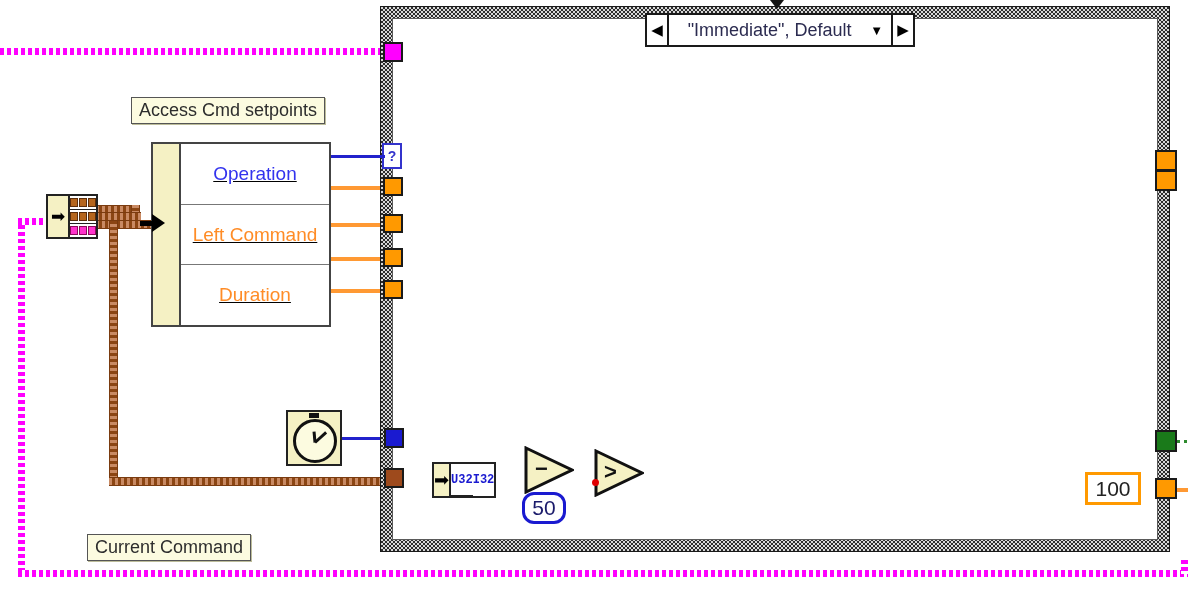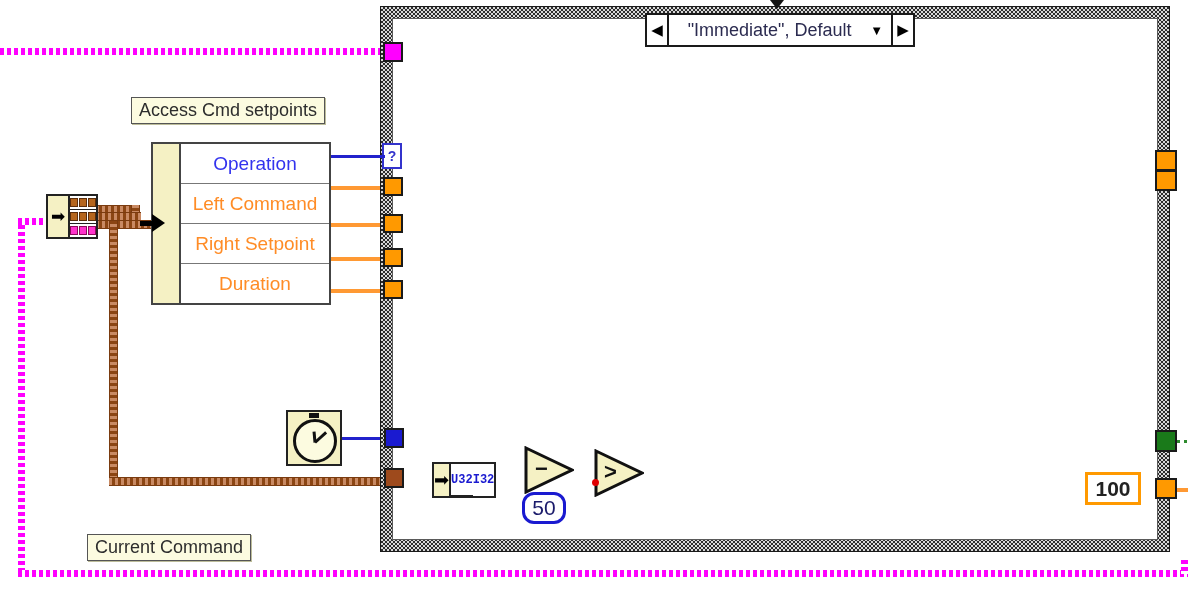--- a/index.html
+++ b/index.html
@@ -429,26 +429,25 @@
         <span class="chip"></span>
       </div>
       <div class="acc-cell">
         <span class="chip pink"></span>
         <span class="chip pink"></span>
         <span class="chip pink"></span>
       </div>
     </div>
   </div>
 
-  <div class="unbundle" style="left:151px; top:142px; width:180px; height:163px;">
+  <div class="unbundle" style="left:151px; top:142px; width:180px; height:185px;text-decoration:underline;">
     <div class="unbundle-spine"></div>
     <div class="unbundle-rows">
       <div class="ub-row blue">Operation</div>
       <div class="ub-row">Left Command</div>
-      <div class="ub-row">Right Setpoint</div>
       <div class="ub-row">Duration</div>
     </div>
   </div>
 
   <div class="in-arrow-stem" style="left:140px; top:221px; width:14px;"></div>
   <div class="in-arrow" style="left:152px; top:214px;"></div>
 
   <div class="wire-blue-h" style="left:331px; top:155px; width:54px;"></div>
   <div class="wire-blue-v" style="left:382px; top:155px; height:2px;"></div>
 
@@ -477,15 +476,15 @@
   <div class="tri" style="left:594px; top:449px; width:50px; height:48px;">
     <svg width="50" height="48" viewBox="0 0 50 48">
       <polygon points="2,2 48,24 2,46" fill="#f5f1c4" stroke="#111" stroke-width="3"></polygon>
     </svg>
   </div>
   <div class="tri-label" style="left:604px; top:459px;">&gt;</div>
   <div class="red-dot" style="left:592px; top:479px;"></div>
 
   <div class="const blue" style="left:522px; top:492px; width:44px; height:32px;border-radius:12px;">50</div>
 
-  <div class="const orange" style="left:1085px; top:472px; width:56px; height:33px;font-weight:bold;">100</div>
+  <div class="const orange" style="left:1085px; top:472px; width:56px; height:33px;">100</div>
 
 </div>
 
 </body></html>

